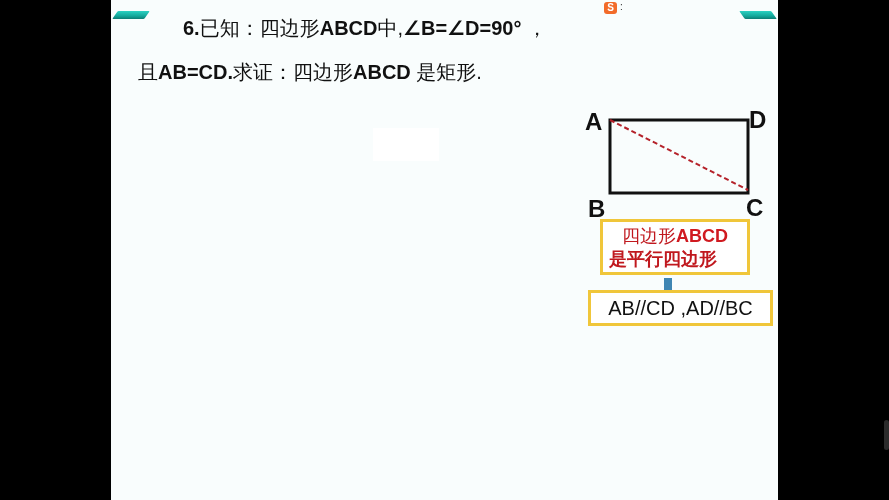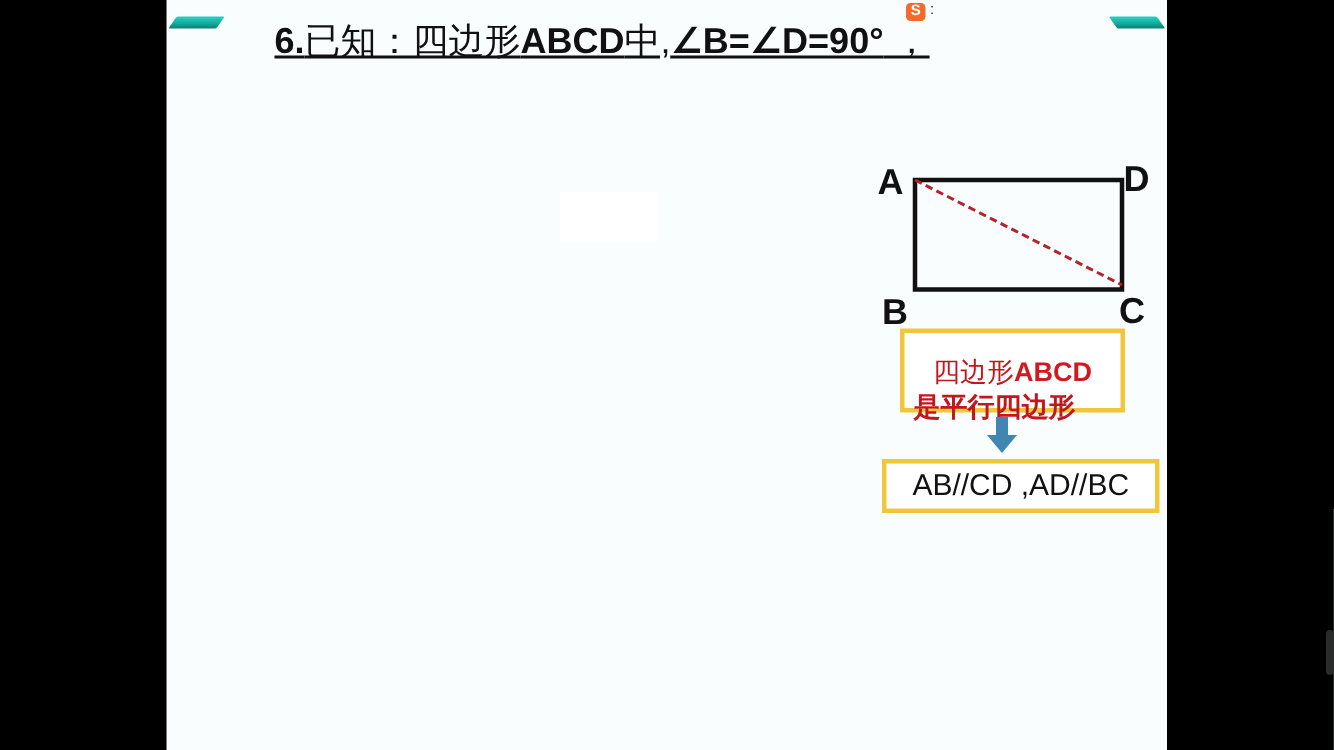--- a/index.html
+++ b/index.html
@@ -40,23 +40,22 @@
     }
     .deco-right {
       right: 4px;
       transform: skewX(35deg);
       border-radius: 1px;
     }
     .title-line {
       position: absolute;
       white-space: nowrap;
       color: #111111;
-      font-size: 24px;
+      font-size: 20px;
       line-height: 30px;
-      text-decoration: underline;
     }
     .title-line b {
       font-weight: bold;
     }
     .line1 { left: 72px; top: 13px; }
     .line2 { left: 27px; top: 57px; }
     .ime-badge {
       position: absolute;
       left: 493px;
       top: 2px;
@@ -107,34 +106,34 @@
       width: 150px;
       height: 56px;
       border: 3px solid #f0c63a;
       background: #ffffff;
       box-sizing: border-box;
       font-size: 18px;
       line-height: 23px;
       color: #c0181e;
       padding: 3px 0 0 6px;
     }
-    .box-para .l1 { padding-left: 13px; display: block; margin-top: 12px; }
+    .box-para .l1 { padding-left: 13px; display: block; }
     .box-para .l1 b { font-weight: bold; color: #d01a20; }
     .box-para .l2 { display: block; font-weight: bold; }
     .arrow {
       position: absolute;
       left: 547px;
       top: 278px;
       width: 20px;
       height: 24px;
     }
     .box-parallel {
       position: absolute;
       left: 477px;
-      top: 306px;
+      top: 290px;
       width: 185px;
       height: 36px;
       border: 3px solid #f0c63a;
       background: #ffffff;
       box-sizing: border-box;
       font-size: 20px;
       line-height: 30px;
       color: #111111;
       text-align: center;
     }
@@ -154,20 +153,23 @@
 <div class="viewer">
   <div class="slide">
 
     <div class="deco deco-left"></div>
     <div class="deco deco-right"></div>
 
     <div class="title-line line1">
       <b>6.</b><span>已知：四边形</span><b>ABCD</b><span>中,</span><b>∠B=∠D=90°</b><span> ，</span>
     </div>
 
+    <div class="title-line line2">
+      <span>且</span><b>AB=CD.</b><span>求证：四边形</span><b>ABCD</b><span> 是矩形.</span>
+    </div>
 
     <div class="ime-badge">S</div>
     <div class="ime-dots">:</div>
 
     <div class="ghost-box"></div>
 
     <div class="figure">
       <svg width="200" height="120" viewBox="0 0 200 120">
         <rect x="29" y="16" width="138" height="73" fill="none" stroke="#111111" stroke-width="3"></rect>
         <line x1="29" y1="16" x2="167" y2="86" stroke="#b5222a" stroke-width="2" stroke-dasharray="5,3"></line>

